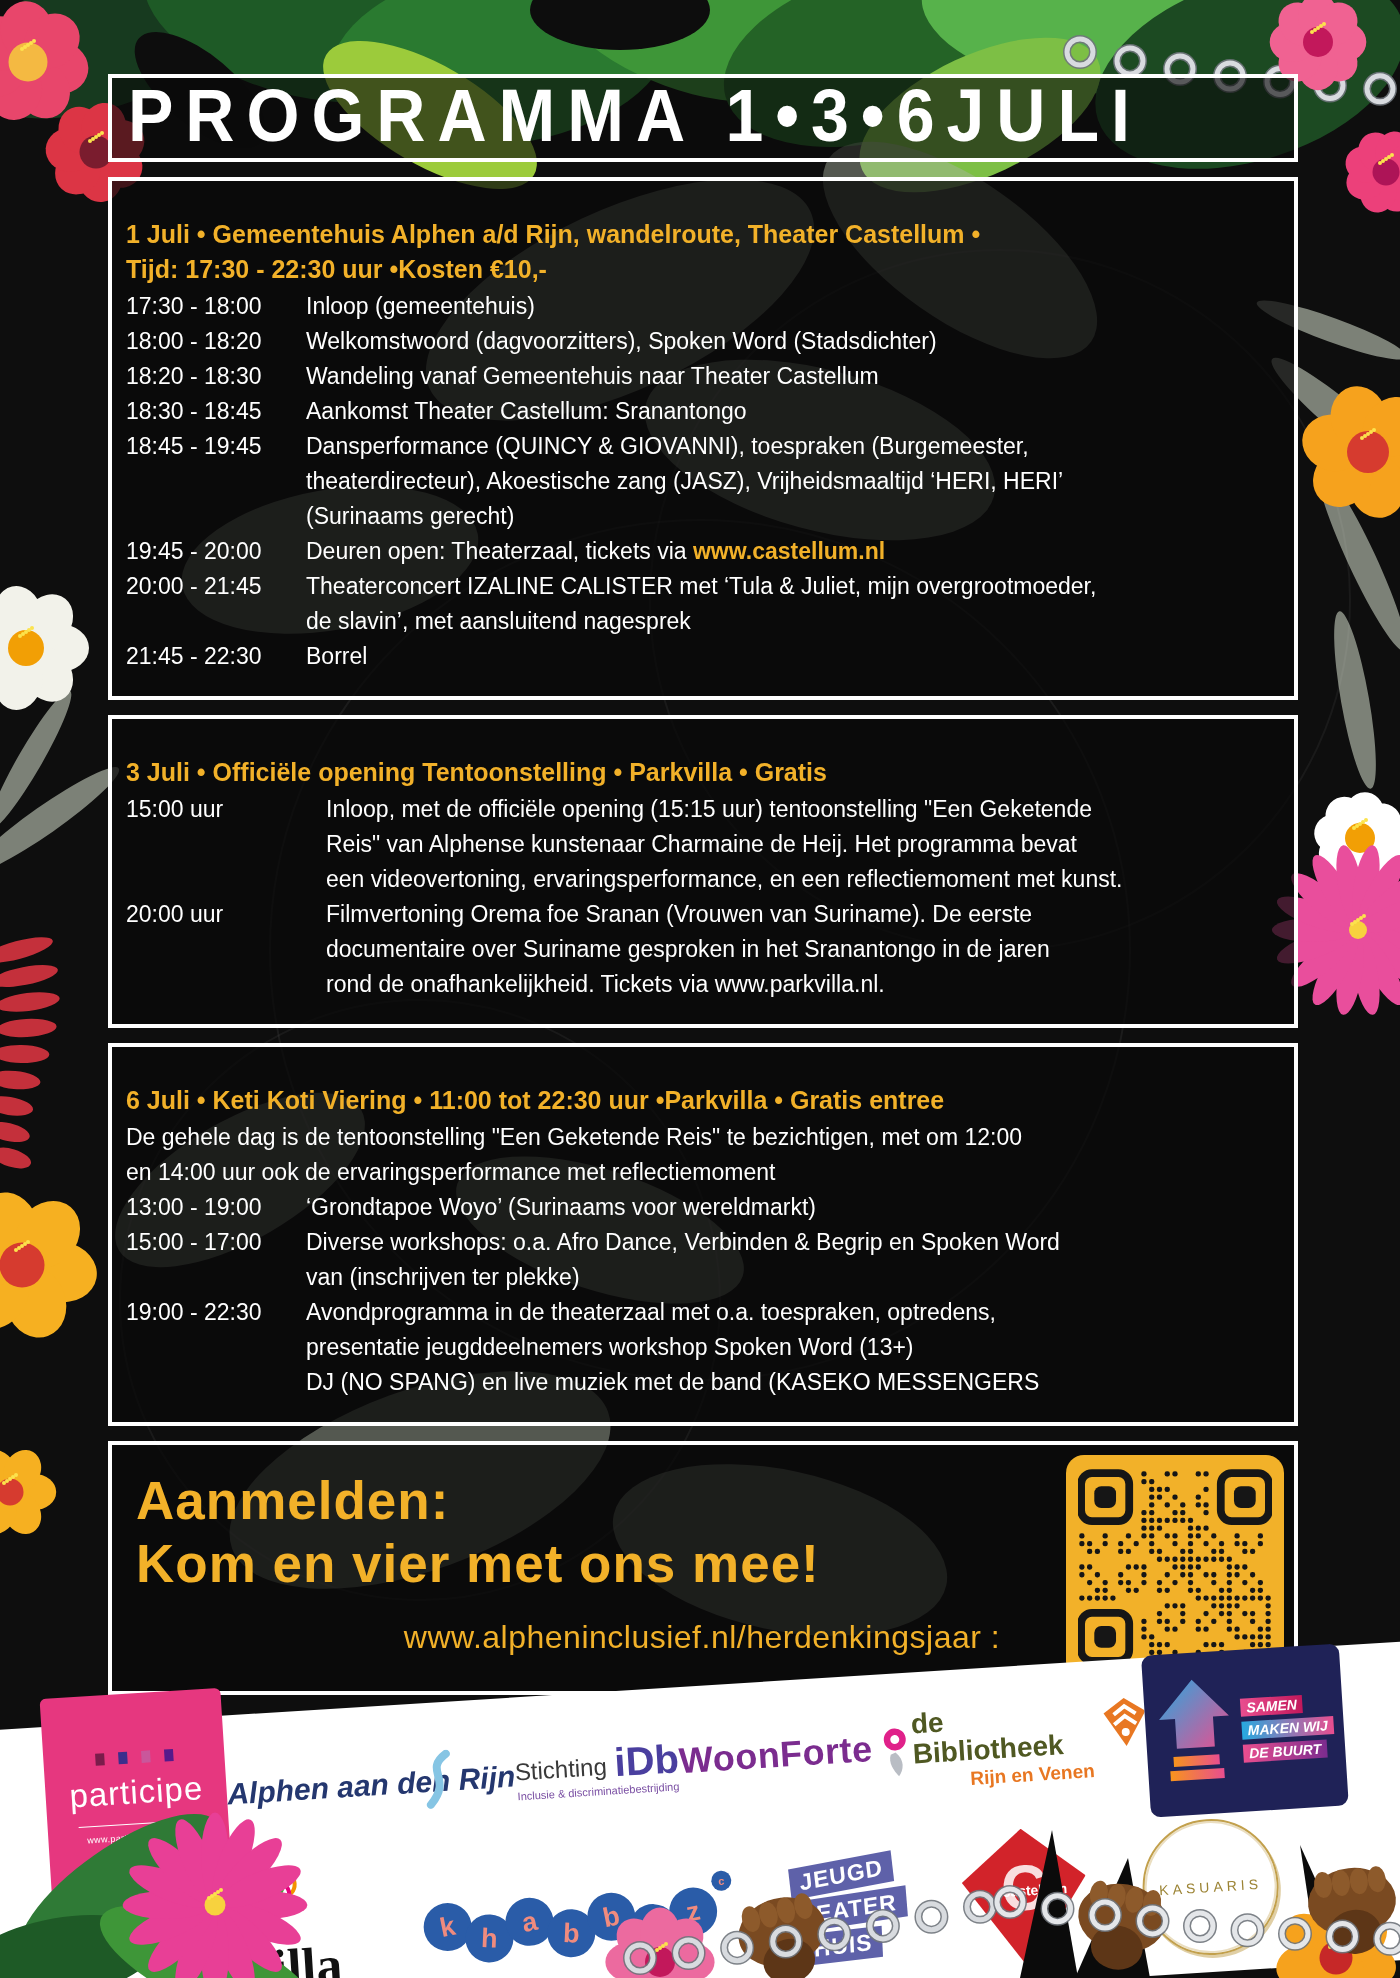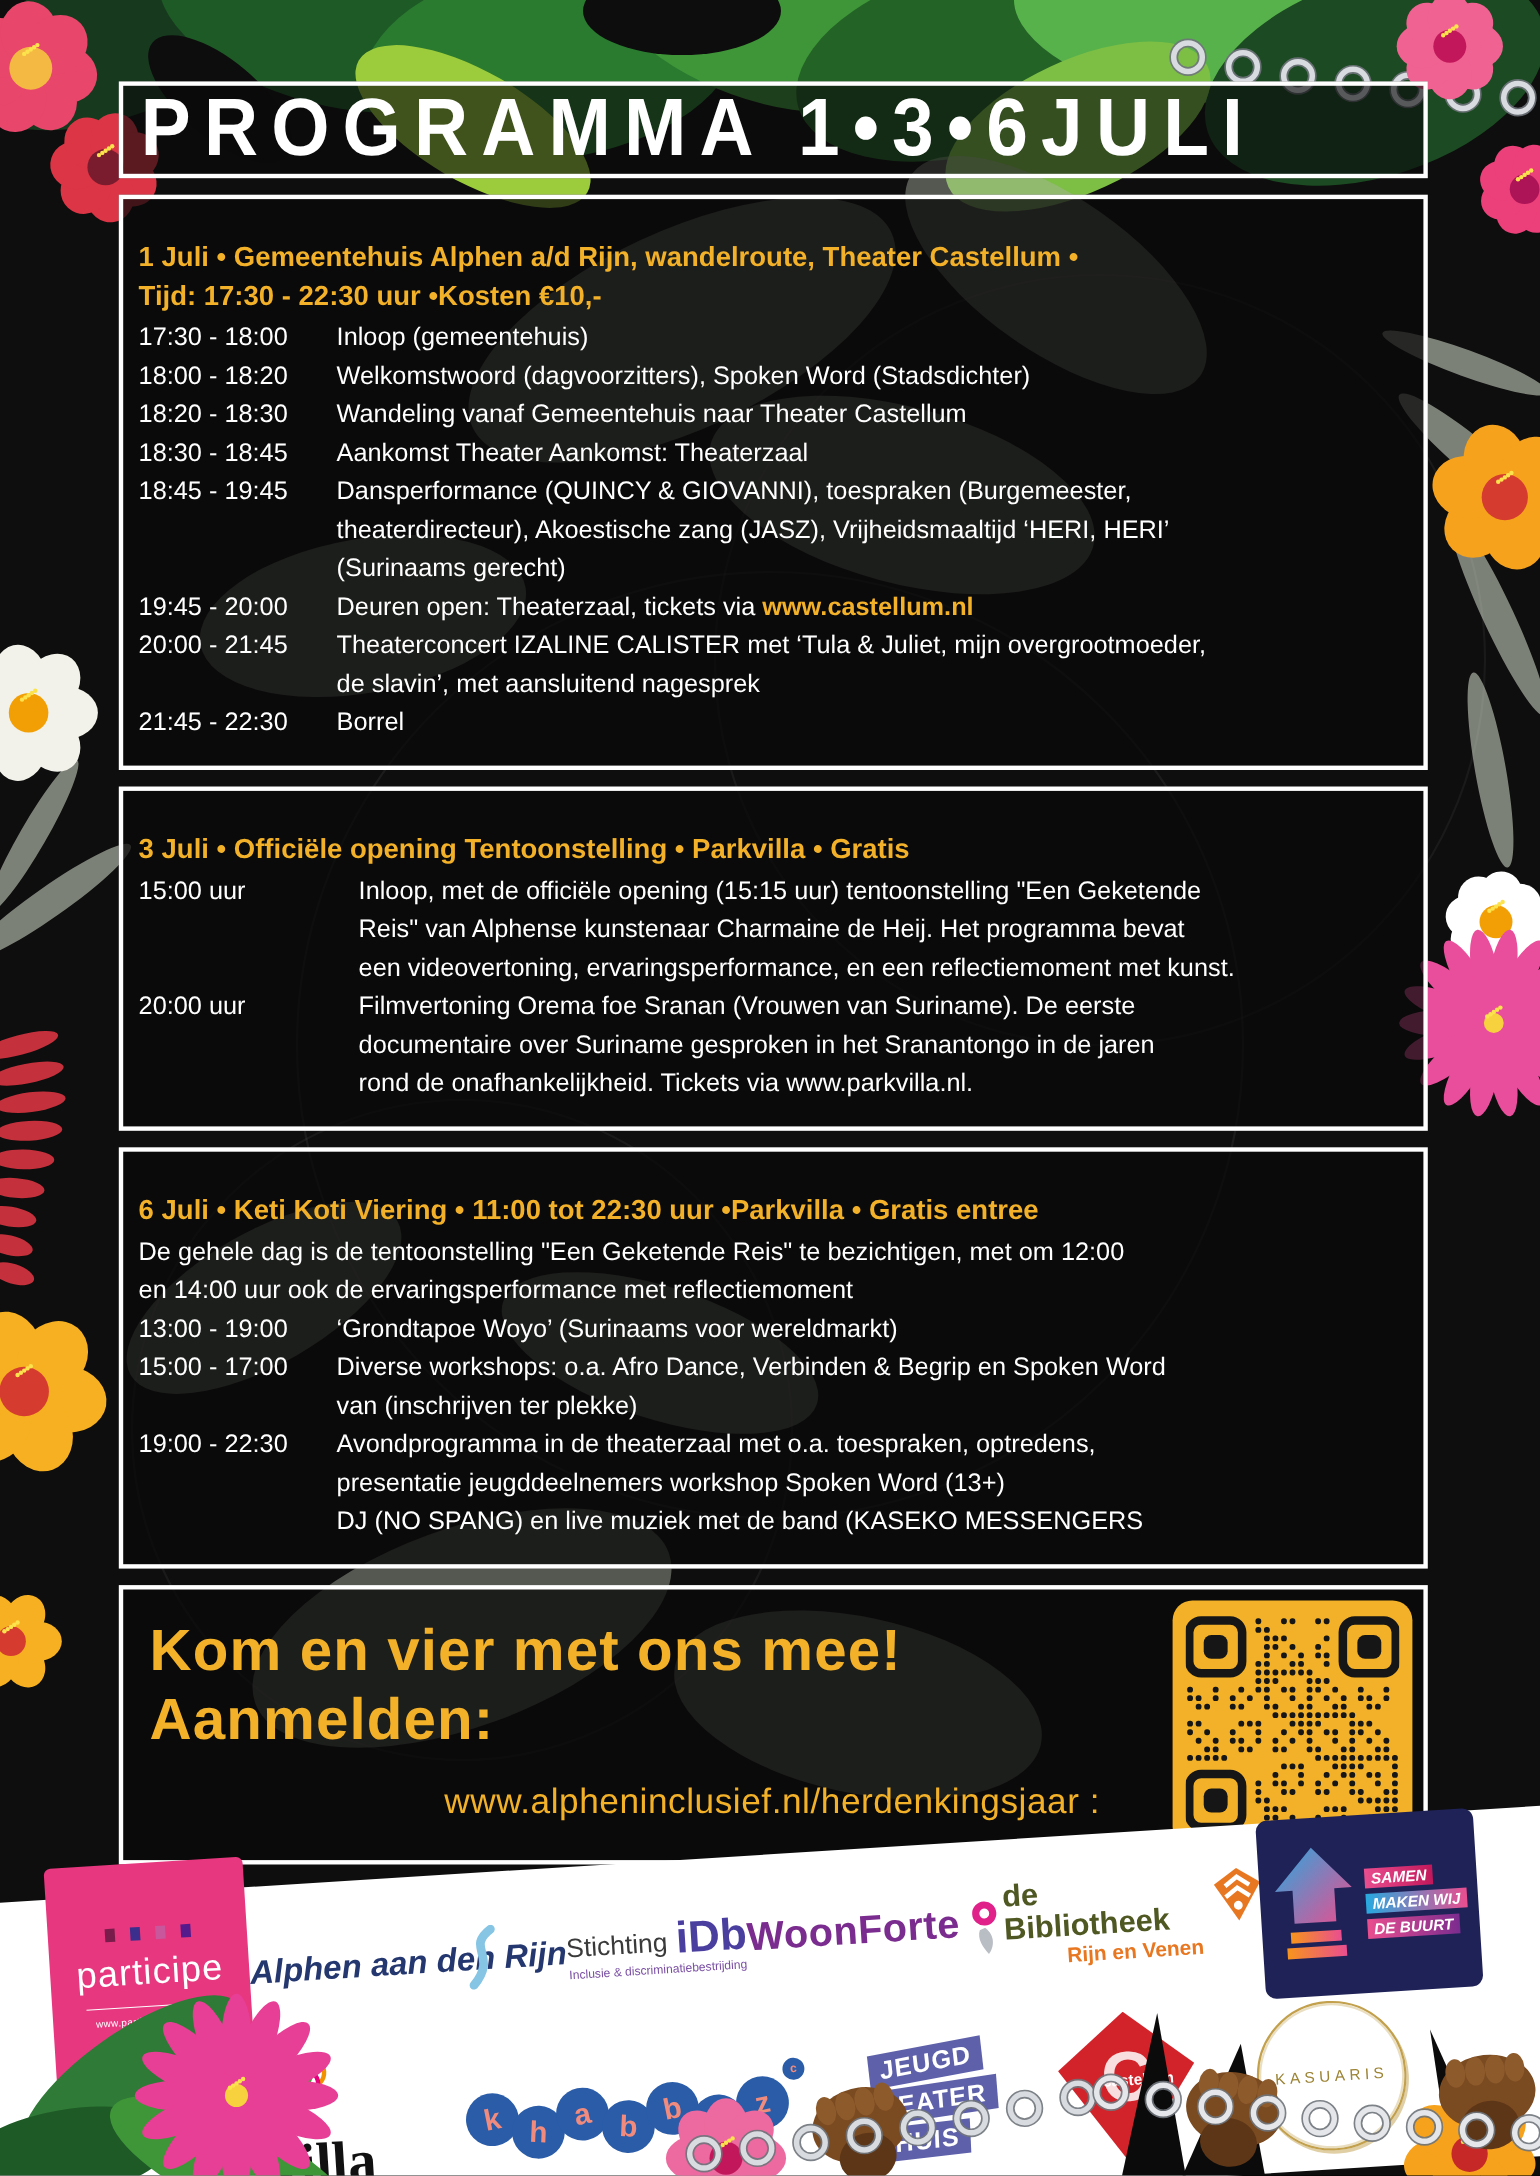--- a/index.html
+++ b/index.html
@@ -341,21 +341,21 @@
       <div class="row">
           <span class="time">18:00 - 18:20</span>
           <span class="desc">Welkomstwoord (dagvoorzitters), Spoken Word (Stadsdichter)</span>
         </div>
       <div class="row">
           <span class="time">18:20 - 18:30</span>
           <span class="desc">Wandeling vanaf Gemeentehuis naar Theater Castellum</span>
         </div>
       <div class="row">
           <span class="time">18:30 - 18:45</span>
-          <span class="desc">Aankomst Theater Aankomst: Theaterzaal</span>
+          <span class="desc">Aankomst Theater Castellum: Sranantongo</span>
         </div>
       <div class="row">
           <span class="time">18:45 - 19:45</span>
           <span class="desc">Dansperformance (QUINCY &amp; GIOVANNI), toespraken (Burgemeester,
 theaterdirecteur), Akoestische zang (JASZ), Vrijheidsmaaltijd ‘HERI, HERI’
 (Surinaams gerecht)</span>
         </div>
       <div class="row">
           <span class="time">19:45 - 20:00</span>
           <span class="desc"><span>Deuren open: Theaterzaal, tickets via </span><span class="ylink">www.castellum.nl</span></span>
@@ -402,22 +402,22 @@
         </div>
       <div class="row">
           <span class="time">19:00 - 22:30</span>
           <span class="desc">Avondprogramma in de theaterzaal met o.a. toespraken, optredens,
 presentatie jeugddeelnemers workshop Spoken Word (13+)
 DJ (NO SPANG) en live muziek met de band (KASEKO MESSENGERS</span>
         </div>
     </section>
 
     <section class="box cta-box">
+      <div class="cta-big">Aanmelden:</div>
       <div class="cta-big">Kom en vier met ons mee!</div>
-      <div class="cta-big">Aanmelden:</div>
       <div class="cta-url">www.alpheninclusief.nl/herdenkingsjaar :</div>
       <div class="qr">
         <svg id="qr-svg" viewBox="0 0 25 25">
             <rect x="8.16" y="0.16" width="0.68" height="0.68" rx="0.3" fill="#161616"></rect>
             <rect x="11.16" y="0.16" width="0.68" height="0.68" rx="0.3" fill="#161616"></rect>
             <rect x="12.16" y="0.16" width="0.68" height="0.68" rx="0.3" fill="#161616"></rect>
             <rect x="15.16" y="0.16" width="0.68" height="0.68" rx="0.3" fill="#161616"></rect>
             <rect x="16.16" y="0.16" width="0.68" height="0.68" rx="0.3" fill="#161616"></rect>
             <rect x="8.16" y="1.16" width="0.68" height="0.68" rx="0.3" fill="#161616"></rect>
             <rect x="9.16" y="1.16" width="0.68" height="0.68" rx="0.3" fill="#161616"></rect>

